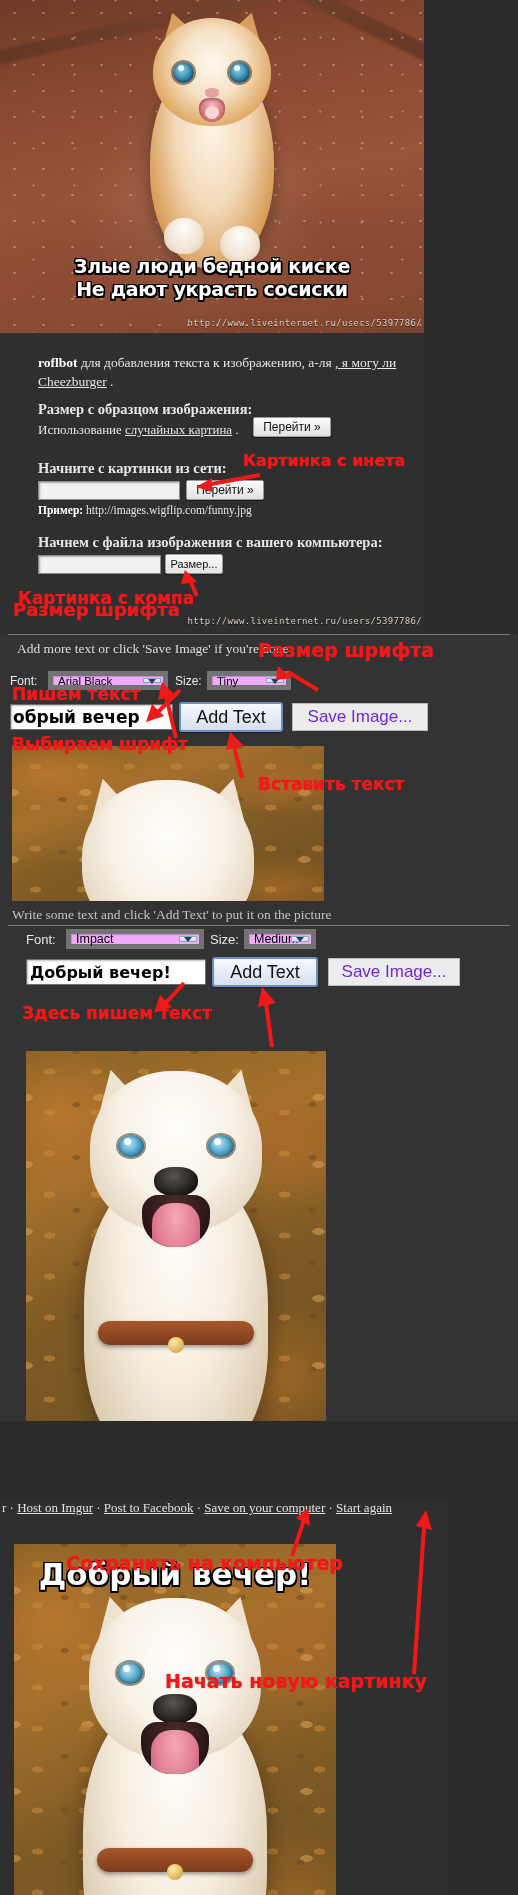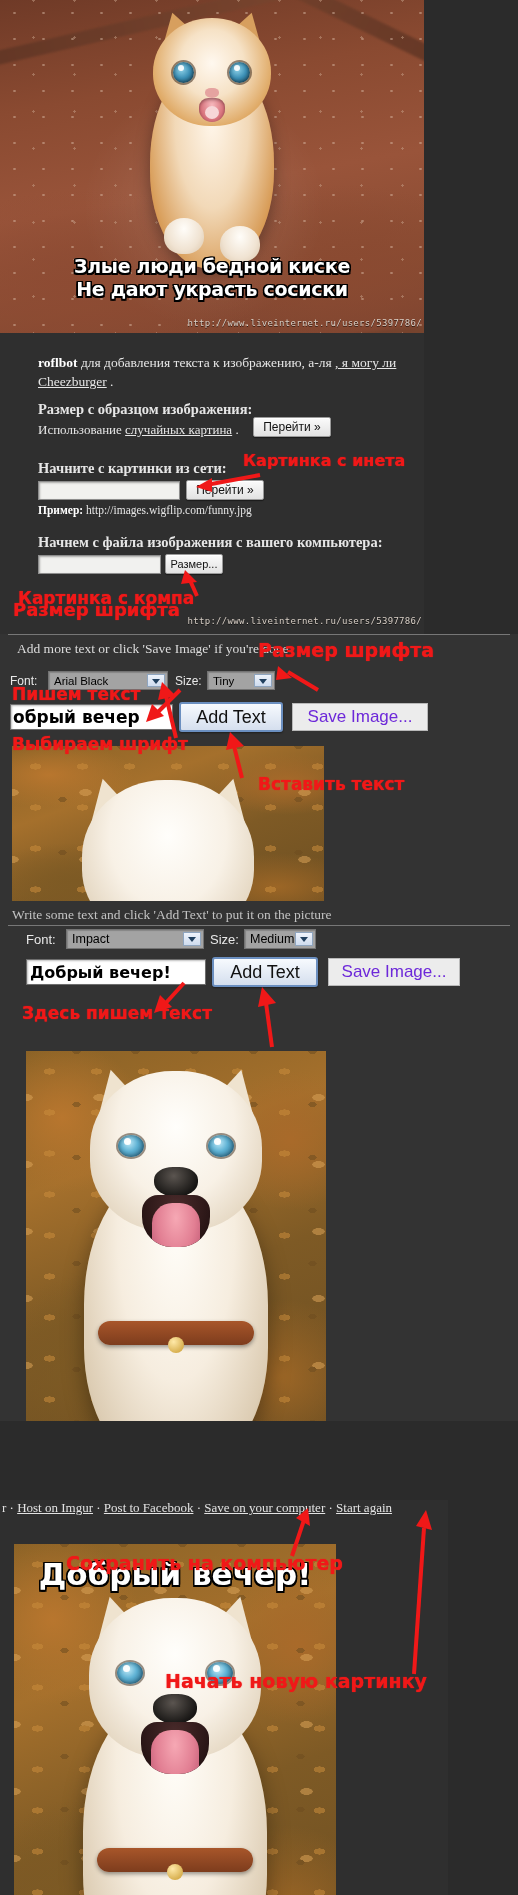--- a/index.html
+++ b/index.html
@@ -73,21 +73,21 @@
     color:#111;font-family:"Liberation Sans",sans-serif;text-align:center;
     box-shadow:inset 0 1px 0 #fff,0 1px 1px rgba(0,0,0,.45);white-space:nowrap;}
   .tinput{position:absolute;box-sizing:border-box;background:#f1f1ef;border:1px solid #8d8d8d;
     box-shadow:inset 1px 1px 2px rgba(0,0,0,.3);}
   .hr{position:absolute;height:1px;background:#555;}
 
   
   .epanel{position:absolute;left:0;width:518px;background:#333;}
   .etop{position:absolute;color:#dcdcdc;font-family:"Liberation Serif",serif;white-space:nowrap;}
   .lbl{position:absolute;color:#e9e9e9;font-family:"Liberation Sans",sans-serif;white-space:nowrap;}
-  .sel{position:absolute;box-sizing:border-box;background:#a3a3a3;border:1px solid #737373;
+  .sel{position:absolute;box-sizing:border-box;background:#f0abfc;border:5px solid #737373;
        font-family:"Liberation Sans",sans-serif;color:#000;box-shadow:inset 1px 1px 1px rgba(0,0,0,.18);}
   .sel .txt{position:absolute;left:5px;top:50%;transform:translateY(-50%);white-space:nowrap;}
   .sel .arw{position:absolute;right:2px;top:2px;bottom:2px;width:16px;
     background:linear-gradient(#eef3fb,#cfdcef);border:1px solid #8fa5bf;}
   .sel .arw:after{content:"";position:absolute;left:50%;top:50%;margin-left:-4px;margin-top:-2px;
     border-left:4px solid transparent;border-right:4px solid transparent;border-top:5px solid #21405f;}
   .tbox{position:absolute;box-sizing:border-box;background:#fff;border:1px solid #6d6d6d;
     display:flex;align-items:center;overflow:hidden;
     font-family:"DejaVu Sans",sans-serif;font-weight:bold;color:#000;box-shadow:inset 1px 1px 2px rgba(0,0,0,.25);}
   .addbtn{position:absolute;box-sizing:border-box;
@@ -215,21 +215,21 @@
   <div class="epanel" style="top:634px;height:267px;">
     <div class="hr" style="left:8px;top:0;width:502px;background:#777;"></div>
     <div class="etop" style="left:17px;top:7px;font-size:13.5px;">Add more text or click 'Save Image' if you're done</div>
 
     <div class="lbl" style="left:10px;top:40px;font-size:12px;">Font:</div>
     <div class="sel" style="left:48px;top:37px;width:120px;height:19px;font-size:11.5px;">
       <span class="txt">Arial Black</span>
       <span class="arw"></span>
     </div>
     <div class="lbl" style="left:175px;top:40px;font-size:12px;">Size:</div>
-    <div class="sel" style="left:207px;top:37px;width:68px;height:19px;font-size:11.5px;">
+    <div class="sel" style="left:207px;top:37px;width:84px;height:19px;font-size:11.5px;">
       <span class="txt">Tiny</span>
       <span class="arw"></span>
     </div>
 
     <div class="tbox" style="left:10px;top:70px;width:163px;height:26px;font-size:17px;padding-left:2px;">
       <span>обрый вечер</span>
     </div>
     <div class="addbtn" style="left:179px;top:68px;width:104px;height:30px;font-size:18px;">Add Text</div>
     <div class="savebtn" style="left:292px;top:69px;width:136px;height:28px;font-size:17px;">Save Image...</div>
 

